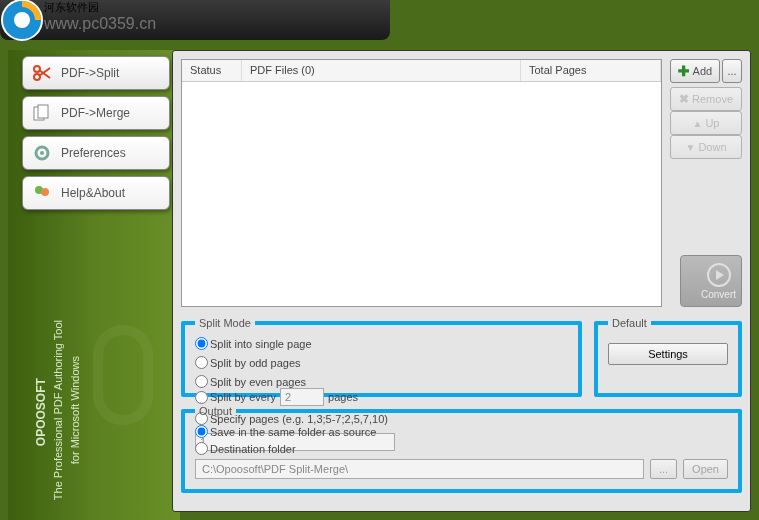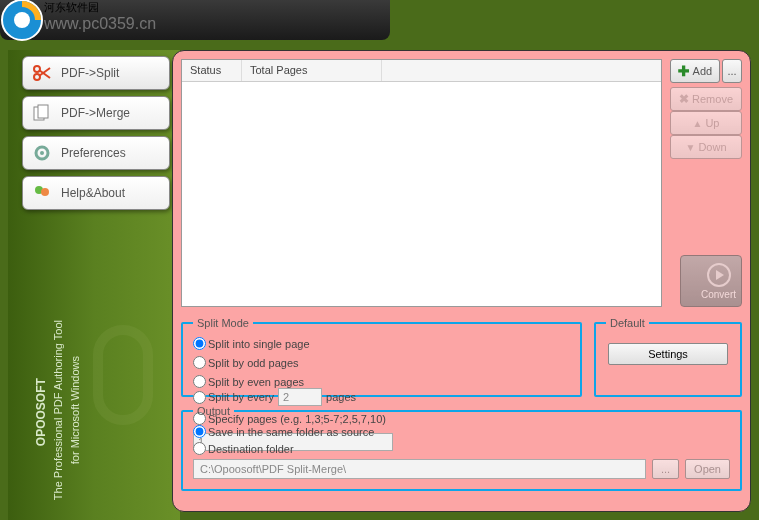--- a/index.html
+++ b/index.html
@@ -16,21 +16,21 @@
 .nav-btn { width: 148px; height: 34px; margin: 6px 0 6px 14px; background: linear-gradient(to bottom, #ffffff, #f0f0f0); border: 1px solid #888; border-radius: 6px; display: flex; align-items: center; padding-left: 8px; cursor: pointer; box-shadow: 1px 2px 4px rgba(0,0,0,0.4); }
 .nav-btn.active { background: linear-gradient(to bottom, #ffffff, #e8e8e8); }
 .nav-icon { width: 22px; height: 22px; margin-right: 8px; display: flex; align-items: center; justify-content: center; }
 .nav-label { color: #555; font-size: 12px; }
 
 .vertical-text { position: absolute; left: 24px; bottom: 20px; color: #d8e8c8; font-size: 10px; writing-mode: vertical-rl; transform: rotate(180deg); line-height: 1.5; text-align: center; }
 .vertical-text .brand { font-weight: bold; font-size: 12px; margin-bottom: 4px; }
 
 .bg-icon { position: absolute; left: 80px; bottom: 80px; opacity: 0.15; }
 
-.main { position: absolute; left: 172px; top: 50px; right: 8px; bottom: 8px; background: #fca5a5; border: 1px solid #333; border-radius: 12px; padding: 8px; }
+.main { position: absolute; left: 172px; top: 50px; right: 8px; bottom: 8px; background: #e5e5e5; border: 1px solid #333; border-radius: 3px; padding: 8px; }
 
 .top-area { display: flex; height: 248px; }
 .file-list { flex: 1; border: 1px solid #999; background: #fff; }
 .file-header { display: flex; background: #f5f5f5; border-bottom: 1px solid #ccc; height: 22px; }
 .file-header div { padding: 4px 8px; border-right: 1px solid #ddd; color: #444; }
 .col-status { width: 60px; }
 .col-files { flex: 1; }
 .col-pages { width: 140px; }
 
 .right-actions { width: 72px; margin-left: 8px; display: flex; flex-direction: column; }
@@ -40,21 +40,21 @@
 .act-btn.main-add { flex: 1; }
 .act-btn.dots { width: 20px; }
 .act-btn.full { width: 100%; }
 
 .convert-btn { width: 62px; height: 52px; margin-top: auto; margin-left: auto; background: linear-gradient(to bottom, #aaa, #888); border: 1px solid #666; border-radius: 4px; display: flex; flex-direction: column; align-items: center; justify-content: center; opacity: 0.7; cursor: default; padding-left: 15px; }
 .convert-btn .play { width: 24px; height: 24px; border: 2px solid #ddd; border-radius: 50%; display: flex; align-items: center; justify-content: center; margin-bottom: 2px; }
 .convert-btn .play::after { content: ""; border-left: 8px solid #ddd; border-top: 5px solid transparent; border-bottom: 5px solid transparent; margin-left: 2px; }
 .convert-label { color: #eee; font-size: 10px; }
 
 .options-row { display: flex; gap: 12px; margin-top: 10px; }
-fieldset { border: 2px solid #0ea5e9; border-radius: 2px; padding: 8px 10px 10px; }
+fieldset { border: 4px solid #0ea5e9; border-radius: 2px; padding: 8px 10px 10px; }
 legend { color: #555; padding: 0 4px; font-size: 11px; }
 .split-mode { flex: 1; display: flex; flex-wrap: wrap; height: 80px;}
 .split-col { display: flex; flex-direction: column; gap: 6px; }
 .split-col.left { width: 180px; }
 .split-col.right { flex: 1; }
 .radio-row { display: flex; align-items: center; color: #444; }
 .radio-row input[type=radio] { margin-right: 2px; }
 .num-input { width: 44px; height: 18px; border: 1px solid #aaa; background: #f3f3f3; padding: 0 4px; color: #888; margin: 0 4px; }
 .spec-input { width: 200px; height: 18px; border: 1px solid #aaa; background: #f3f3f3; padding: 0 4px; color: #888; margin-top: 2px; }
 
@@ -135,20 +135,21 @@
     <div style="white-space:pre-line">The Professional PDF Authoring Tool
 for Microsoft Windows</div>
   </div>
 </div>
 
 <div class="main">
   <div class="top-area">
     <div class="file-list">
       <div class="file-header">
         <div class="col-status">Status</div>
+        <div class="col-files">PDF Files (0)</div>
         <div class="col-pages">Total Pages</div>
       </div>
     </div>
     <div class="right-actions">
       <div class="action-row">
         <button class="act-btn main-add">
             <span class="plus-icon">✚</span>
             <span>Add</span>
           </button>
         <button class="act-btn dots">...</button>

